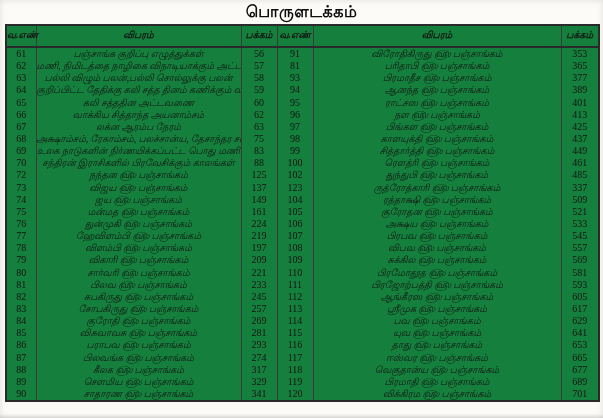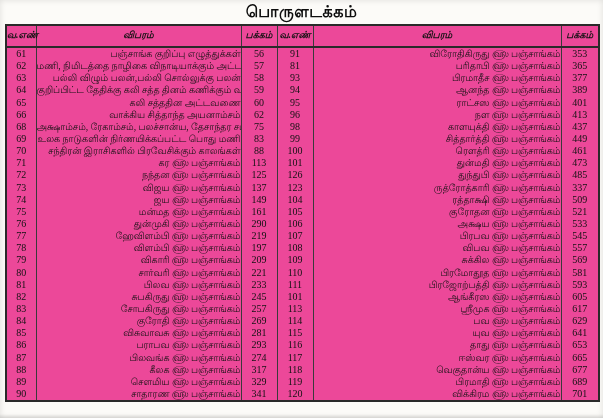--- a/index.html
+++ b/index.html
@@ -27,21 +27,21 @@
     color: #0d0d0d;
   }
   table.toc {
     position: absolute;
     left: 5px;
     top: 24px;
     width: 593px;
     border-collapse: collapse;
     table-layout: fixed;
     border: 2px solid #2a2a2a;
-    background: #ec4899;
+    background: #15803d;
   }
   table.toc th, table.toc td {
     border-left: 1px solid #3a3a3a;
     padding: 0;
     vertical-align: middle;
   }
   table.toc th:first-child, table.toc td:first-child { border-left: none; }
   thead th {
     border-bottom: 2px solid #2a2a2a;
     font-style: italic;
@@ -57,23 +57,24 @@
     line-height: 12px;
     white-space: nowrap;
     color: #121212;
   }
   tbody td.num {
     text-align: center;
     font-size: 10px;
     font-family: "Liberation Serif", "DejaVu Serif", serif;
   }
   tbody td.desc {
-    text-align: right;
+    text-align: center;
     padding-left: 0;
     overflow: hidden;
+    font-style: italic;
   }
   
   .scan-edge {
     position: absolute;
     left: 0; right: 0; bottom: 0;
     height: 4px;
     background: linear-gradient(to bottom, rgba(0,0,0,0), rgba(0,0,0,0.10));
   }
 </style>
 </head>
@@ -144,20 +145,28 @@
         </tr>
         <tr>
           <td class="num">66</td>
           <td class="desc">வாக்கிய சித்தாந்த அயனாம்சம்</td>
           <td class="num">62</td>
           <td class="num">96</td>
           <td class="desc">நள ௵ பஞ்சாங்கம்</td>
           <td class="num">413</td>
         </tr>
         <tr>
+          <td class="num">67</td>
+          <td class="desc">லக்ன ஆரம்ப நேரம்</td>
+          <td class="num">63</td>
+          <td class="num">97</td>
+          <td class="desc">பிங்கள ௵ பஞ்சாங்கம்</td>
+          <td class="num">425</td>
+        </tr>
+        <tr>
           <td class="num">68</td>
           <td class="desc">அக்ஷாம்சம், ரேகாம்சம், பலச்சான்ய, தேசாந்தர சம்ஸ்காரம்</td>
           <td class="num">75</td>
           <td class="num">98</td>
           <td class="desc">காளயுக்தி ௵ பஞ்சாங்கம்</td>
           <td class="num">437</td>
         </tr>
         <tr>
           <td class="num">69</td>
           <td class="desc">உலக நாடுகளின் நிர்ணயிக்கப்பட்ட பொது மணி</td>
@@ -168,32 +177,24 @@
         </tr>
         <tr>
           <td class="num">70</td>
           <td class="desc">சந்திரன் இராசிகளில் பிரவேசிக்கும் காலங்கள்</td>
           <td class="num">88</td>
           <td class="num">100</td>
           <td class="desc">ரௌத்ரி ௵ பஞ்சாங்கம்</td>
           <td class="num">461</td>
         </tr>
         <tr>
-          <td class="num">71</td>
-          <td class="desc">கர ௵ பஞ்சாங்கம்</td>
-          <td class="num">113</td>
-          <td class="num">101</td>
-          <td class="desc">துன்மதி ௵ பஞ்சாங்கம்</td>
-          <td class="num">473</td>
-        </tr>
-        <tr>
           <td class="num">72</td>
           <td class="desc">நந்தன ௵ பஞ்சாங்கம்</td>
           <td class="num">125</td>
-          <td class="num">126</td>
+          <td class="num">102</td>
           <td class="desc">துந்துபி ௵ பஞ்சாங்கம்</td>
           <td class="num">485</td>
         </tr>
         <tr>
           <td class="num">73</td>
           <td class="desc">விஜய ௵ பஞ்சாங்கம்</td>
           <td class="num">137</td>
           <td class="num">123</td>
           <td class="desc">ருத்ரோத்காரி ௵ பஞ்சாங்கம்</td>
           <td class="num">337</td>
@@ -210,21 +211,21 @@
           <td class="num">75</td>
           <td class="desc">மன்மத ௵ பஞ்சாங்கம்</td>
           <td class="num">161</td>
           <td class="num">105</td>
           <td class="desc">குரோதன ௵ பஞ்சாங்கம்</td>
           <td class="num">521</td>
         </tr>
         <tr>
           <td class="num">76</td>
           <td class="desc">துன்முகி ௵ பஞ்சாங்கம்</td>
-          <td class="num">290</td>
+          <td class="num">224</td>
           <td class="num">106</td>
           <td class="desc">அக்ஷய ௵ பஞ்சாங்கம்</td>
           <td class="num">533</td>
         </tr>
         <tr>
           <td class="num">77</td>
           <td class="desc">ஹேவிளம்பி ௵ பஞ்சாங்கம்</td>
           <td class="num">219</td>
           <td class="num">107</td>
           <td class="desc">பிரபவ ௵ பஞ்சாங்கம்</td>
@@ -259,21 +260,21 @@
           <td class="desc">பிலவ ௵ பஞ்சாங்கம்</td>
           <td class="num">233</td>
           <td class="num">111</td>
           <td class="desc">பிரஜோற்பத்தி ௵ பஞ்சாங்கம்</td>
           <td class="num">593</td>
         </tr>
         <tr>
           <td class="num">82</td>
           <td class="desc">சுபகிருது ௵ பஞ்சாங்கம்</td>
           <td class="num">245</td>
-          <td class="num">101</td>
+          <td class="num">112</td>
           <td class="desc">ஆங்கீரஸ ௵ பஞ்சாங்கம்</td>
           <td class="num">605</td>
         </tr>
         <tr>
           <td class="num">83</td>
           <td class="desc">சோபகிருது ௵ பஞ்சாங்கம்</td>
           <td class="num">257</td>
           <td class="num">113</td>
           <td class="desc">ஸ்ரீமுக ௵ பஞ்சாங்கம்</td>
           <td class="num">617</td>

